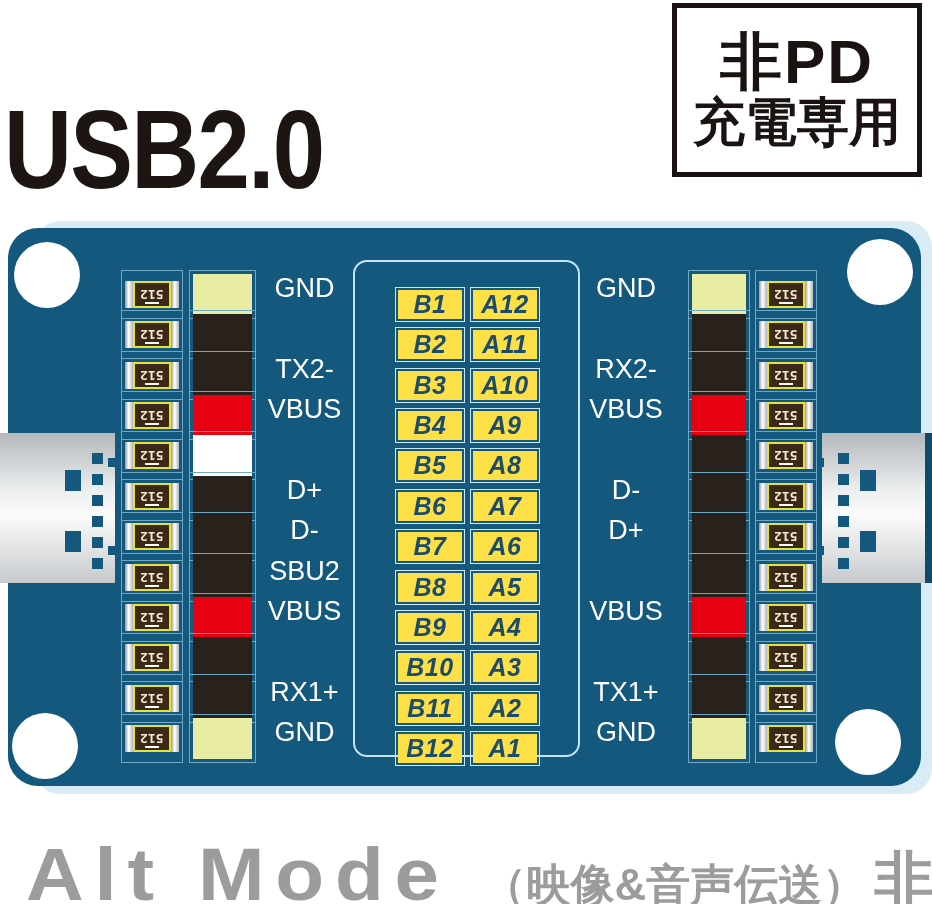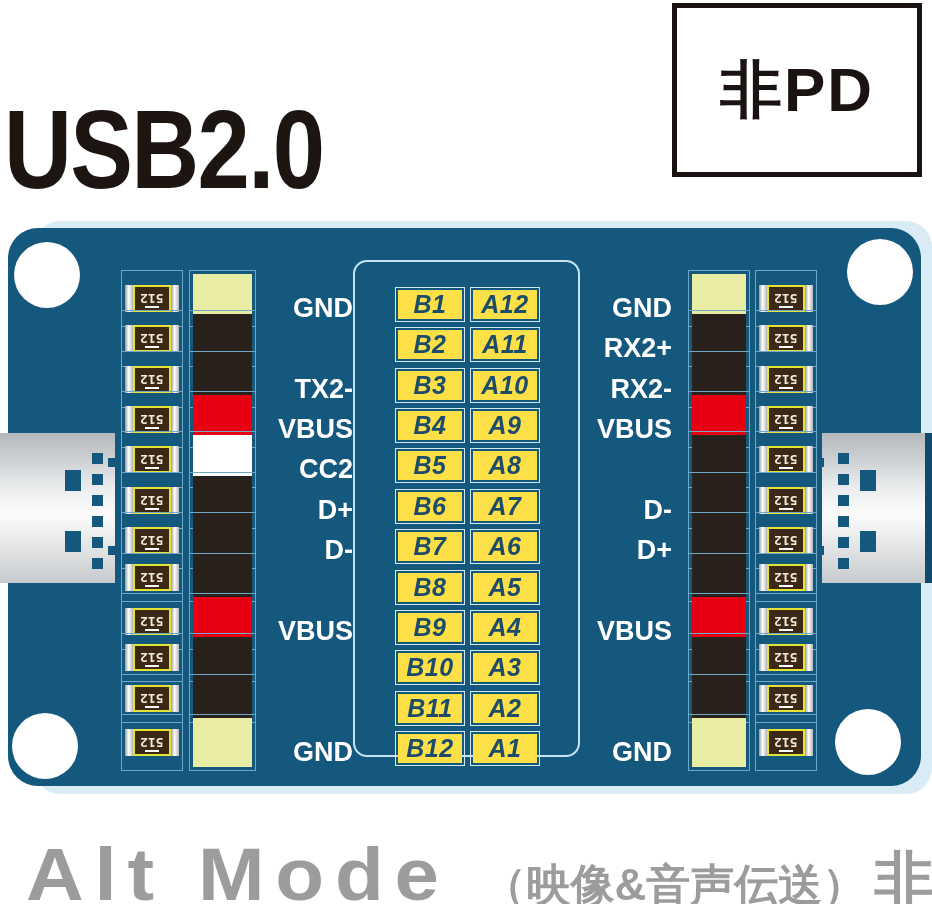--- a/index.html
+++ b/index.html
@@ -59,22 +59,22 @@
   .resistor{display:flex;width:54px;height:27px;}
   .cap{width:8px;height:27px;background:linear-gradient(90deg,#9b9b9b,#ffffff 45%,#b5b5b5);}
   .res-body{flex:1;background:#e4e234;padding:2px 2px;box-sizing:border-box;display:flex;}
   .res-inner{flex:1;background:#3b2915;position:relative;display:flex;align-items:center;
              justify-content:center;}
   .mark{transform:rotate(180deg);font-size:13px;font-weight:bold;color:#f3ead8;
         font-family:"DejaVu Sans Mono",monospace;line-height:1;}
   .dash{position:absolute;bottom:2px;left:50%;margin-left:-7px;width:14px;height:2px;
         background:#ffffff;}
 
-  .plabel{color:#ffffff;font-size:27px;font-weight:bold;text-align:right;line-height:37px;
-          white-space:nowrap;margin-top:20px;}
+  .plabel{color:#ffffff;font-size:27px;font-weight:normal;text-align:center;line-height:37px;
+          white-space:nowrap;}
 
   .pad{width:27px;height:27px;border-radius:50%;margin:5px auto 0 auto;
        background:radial-gradient(circle at 35% 30%,#ffffff,#dcdcdc 50%,#b9bcbe 95%);}
   .pinbox{height:29px;margin-top:20px;background:#fde047;outline:1px solid #cfe9f4;
           outline-offset:2px;display:flex;align-items:center;justify-content:center;
           color:#1c4c6a;font-size:25px;font-weight:bold;letter-spacing:0.5px;font-style:italic;}
 
   
   .caption{position:absolute;left:26px;top:838px;display:flex;align-items:baseline;
            color:#9c9c9c;white-space:nowrap;}
@@ -85,20 +85,21 @@
 </style>
 </head>
 <body>
 
 <div class="page">
 
   <div class="title">USB2.0</div>
 
   <div class="badge">
     <div class="badge-line1">非PD</div>
+    <div class="badge-line2">充電専用</div>
   </div>
 
   <div class="card"></div>
 
   <div class="board">
     <div class="hole tl"></div>
     <div class="hole tr"></div>
     <div class="hole bl"></div>
     <div class="hole br"></div>
     <div class="center-frame"></div>
@@ -183,21 +184,20 @@
           <span class="cap"></span>
         </span>
       </div>
       <div class="cell swatch-cell c-col-l">
         <span class="swatch" style="background: rgb(41, 34, 28);"></span>
       </div>
       <div class="c-pad-l"><span class="pad"></span></div>
       <div class="pinbox c-pb">B2</div>
       <div class="pinbox c-pa">A11</div>
       <div class="c-pad-r"><span class="pad"></span></div>
-      <div class="plabel c-lbl-r">RX2+</div>
       <div class="cell swatch-cell c-col-r">
         <span class="swatch" style="background: rgb(41, 34, 28);"></span>
       </div>
       <div class="cell c-res-r">
         <span class="resistor">
           <span class="cap"></span>
           <span class="res-body">
             <span class="res-inner">
               <span class="mark">512</span>
               <span class="dash"></span>
@@ -295,21 +295,20 @@
               <span class="mark">512</span>
               <span class="dash"></span>
             </span>
           </span>
           <span class="cap"></span>
         </span>
       </div>
       <div class="cell swatch-cell c-col-l">
         <span class="swatch" style="background: rgb(255, 255, 255);"></span>
       </div>
-      <div class="plabel c-lbl-l">CC2</div>
       <div class="c-pad-l"><span class="pad"></span></div>
       <div class="pinbox c-pb">B5</div>
       <div class="pinbox c-pa">A8</div>
       <div class="c-pad-r"><span class="pad"></span></div>
       <div class="cell swatch-cell c-col-r">
         <span class="swatch" style="background: rgb(41, 34, 28);"></span>
       </div>
       <div class="cell c-res-r">
         <span class="resistor">
           <span class="cap"></span>
@@ -411,20 +410,21 @@
               <span class="mark">512</span>
               <span class="dash"></span>
             </span>
           </span>
           <span class="cap"></span>
         </span>
       </div>
       <div class="cell swatch-cell c-col-l">
         <span class="swatch" style="background: rgb(41, 34, 28);"></span>
       </div>
+      <div class="plabel c-lbl-l">SBU2</div>
       <div class="c-pad-l"><span class="pad"></span></div>
       <div class="pinbox c-pb">B8</div>
       <div class="pinbox c-pa">A5</div>
       <div class="c-pad-r"><span class="pad"></span></div>
       <div class="cell swatch-cell c-col-r">
         <span class="swatch" style="background: rgb(41, 34, 28);"></span>
       </div>
       <div class="cell c-res-r">
         <span class="resistor">
           <span class="cap"></span>
@@ -524,24 +524,26 @@
               <span class="mark">512</span>
               <span class="dash"></span>
             </span>
           </span>
           <span class="cap"></span>
         </span>
       </div>
       <div class="cell swatch-cell c-col-l">
         <span class="swatch" style="background: rgb(41, 34, 28);"></span>
       </div>
+      <div class="plabel c-lbl-l">RX1+</div>
       <div class="c-pad-l"><span class="pad"></span></div>
       <div class="pinbox c-pb">B11</div>
       <div class="pinbox c-pa">A2</div>
       <div class="c-pad-r"><span class="pad"></span></div>
+      <div class="plabel c-lbl-r">TX1+</div>
       <div class="cell swatch-cell c-col-r">
         <span class="swatch" style="background: rgb(41, 34, 28);"></span>
       </div>
       <div class="cell c-res-r">
         <span class="resistor">
           <span class="cap"></span>
           <span class="res-body">
             <span class="res-inner">
               <span class="mark">512</span>
               <span class="dash"></span>

